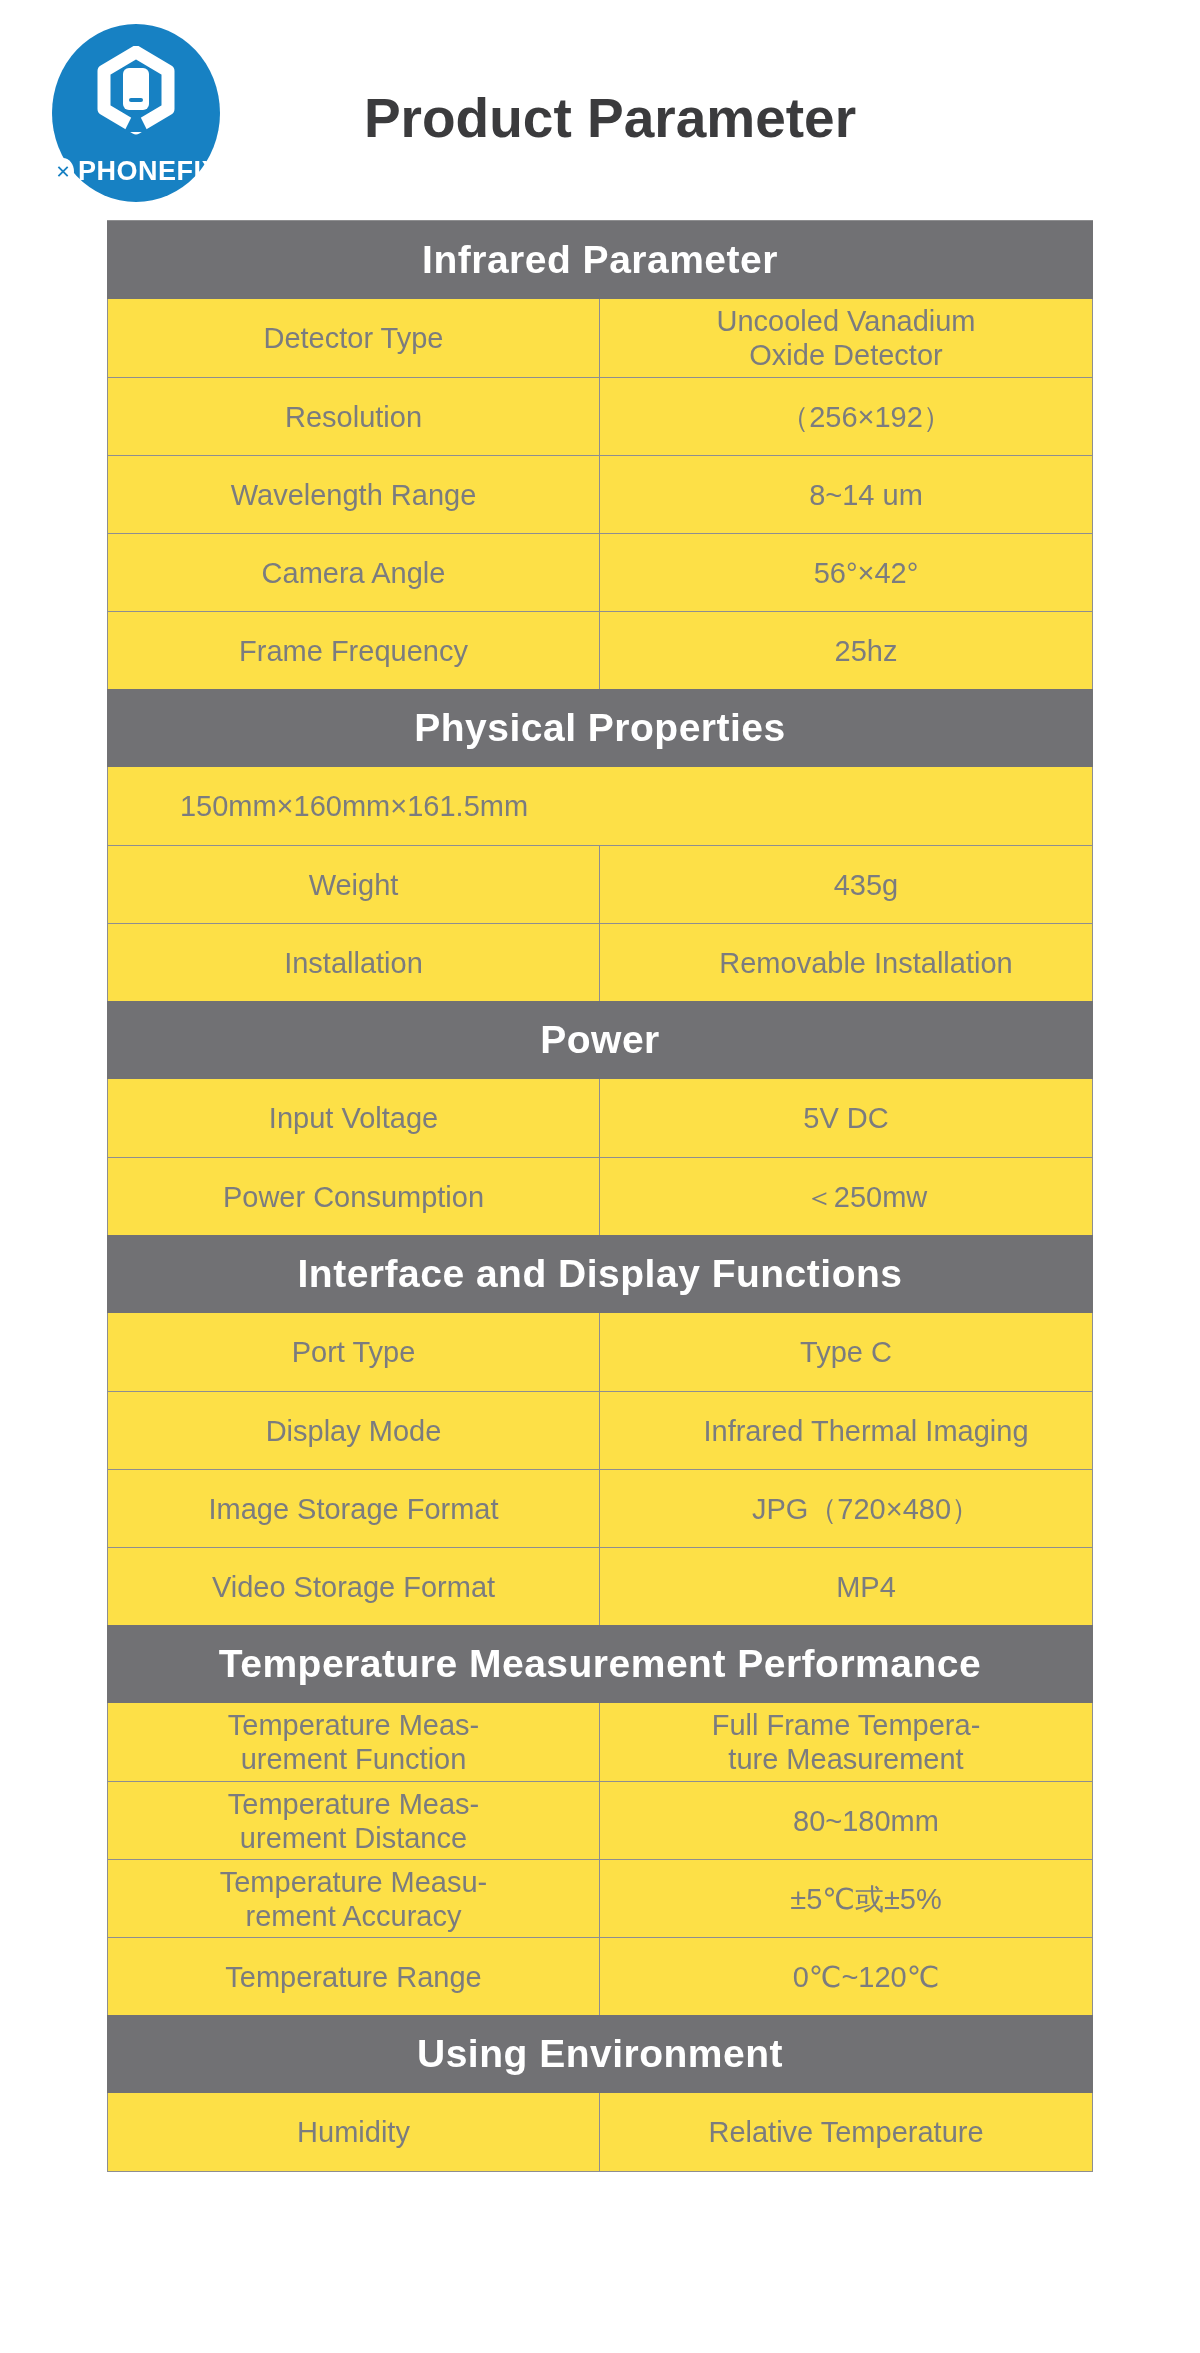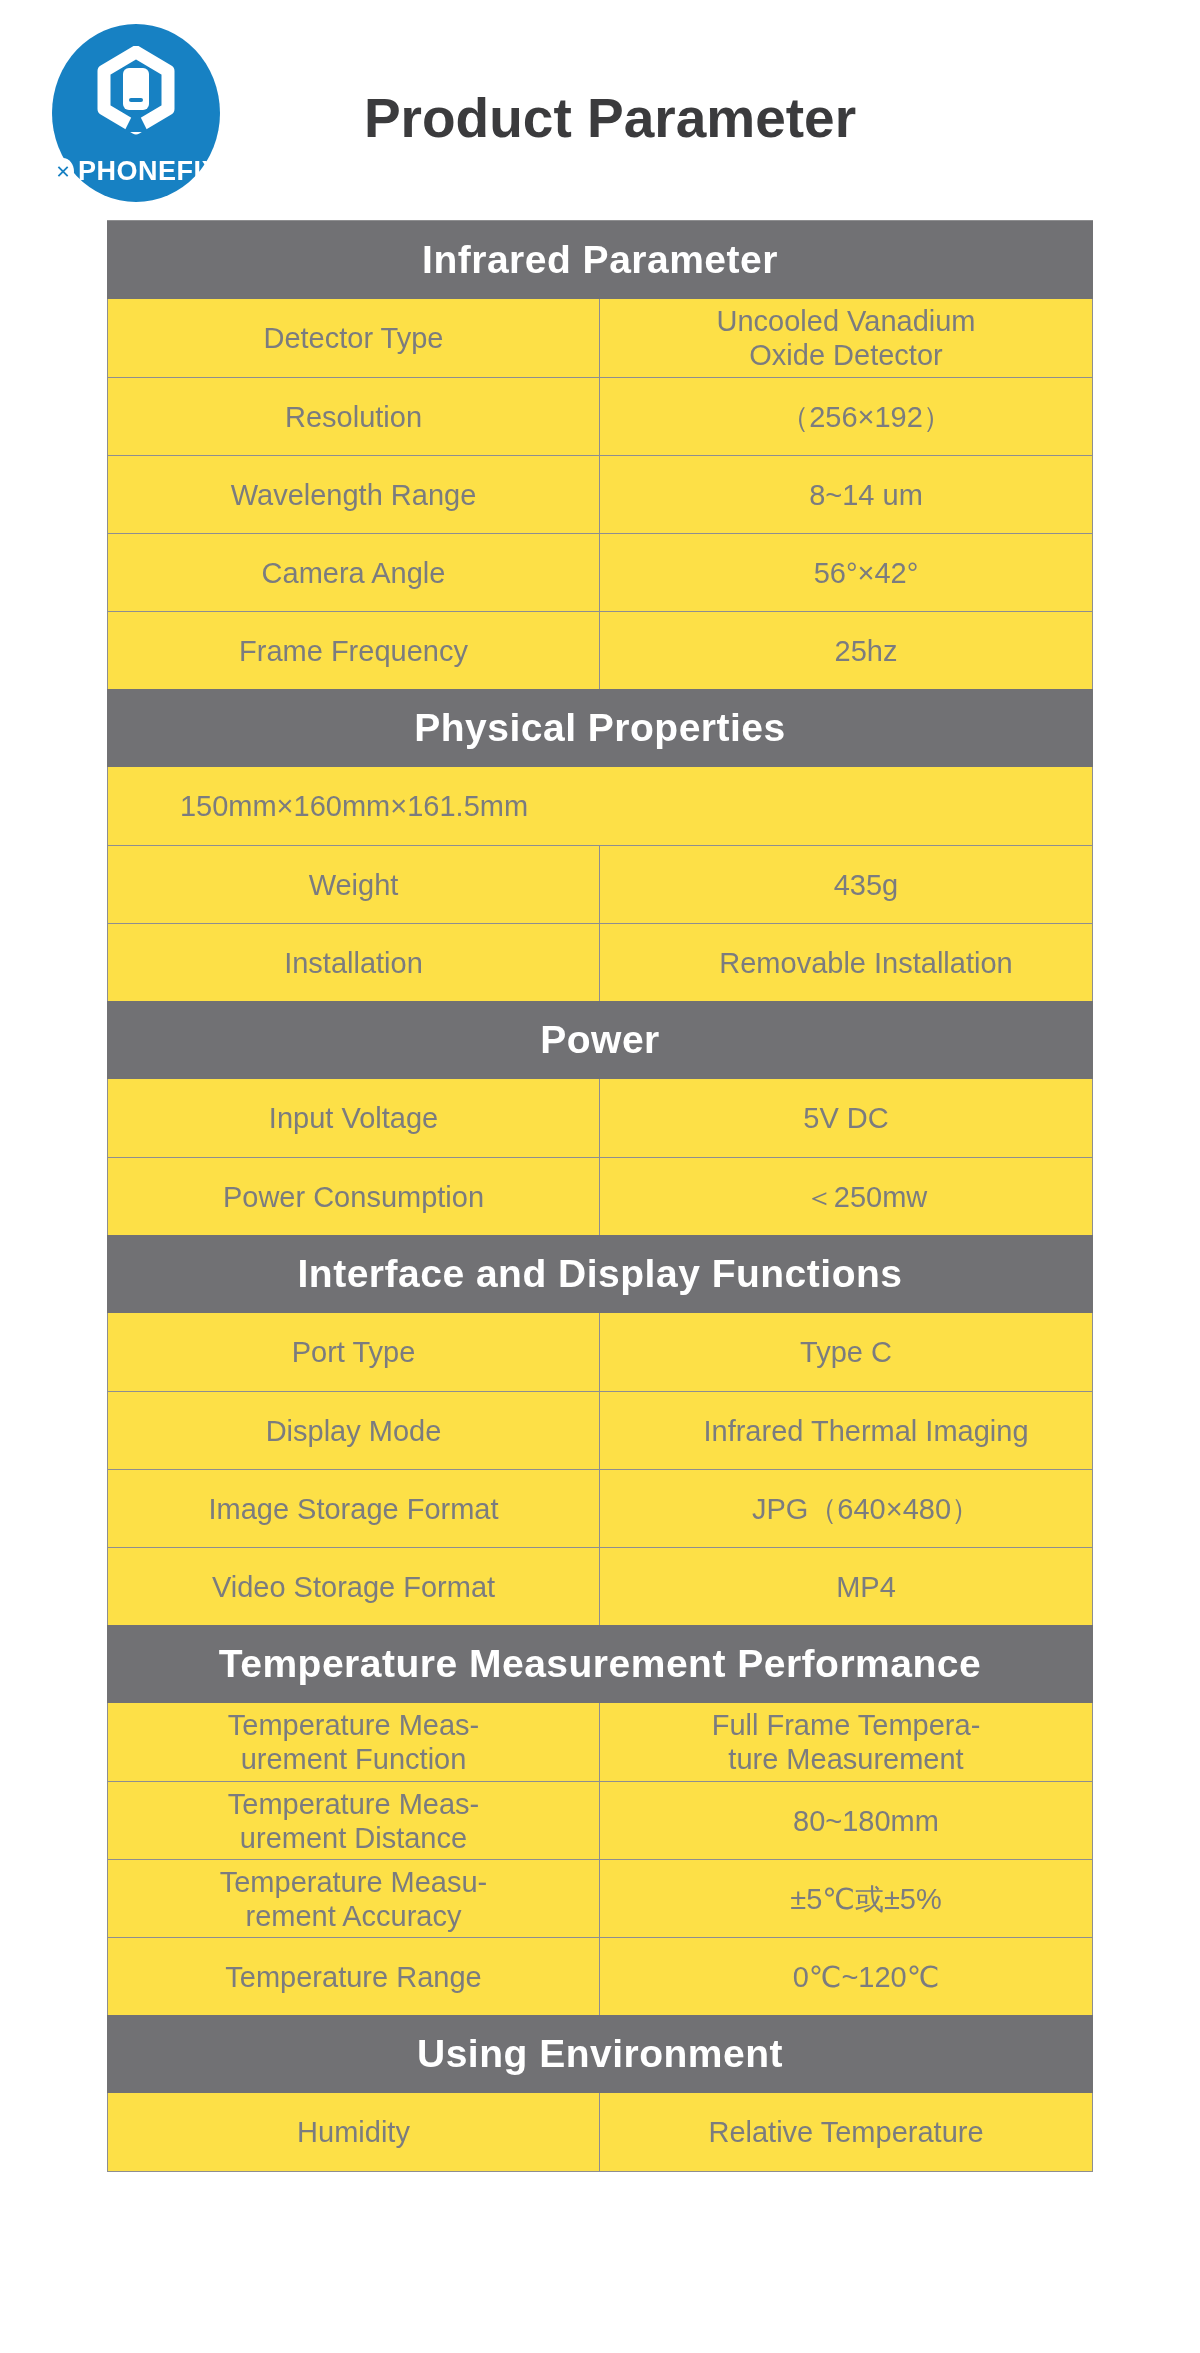--- a/index.html
+++ b/index.html
@@ -191,21 +191,21 @@
       <div class="row">
         <div class="cell label">Port Type</div>
         <div class="cell value">Type C</div>
       </div>
       <div class="row">
         <div class="cell label">Display Mode</div>
         <div class="cell value">Infrared Thermal Imaging</div>
       </div>
       <div class="row">
         <div class="cell label">Image Storage Format</div>
-        <div class="cell value">JPG（640×480）</div>
+        <div class="cell value">JPG（720×480）</div>
       </div>
       <div class="row">
         <div class="cell label">Video Storage Format</div>
         <div class="cell value">MP4</div>
       </div>
       <div class="section-header">Temperature Measurement Performance</div>
       <div class="row">
         <div class="cell label">Temperature Meas-
 urement Function</div>
         <div class="cell value">Full Frame Tempera-

